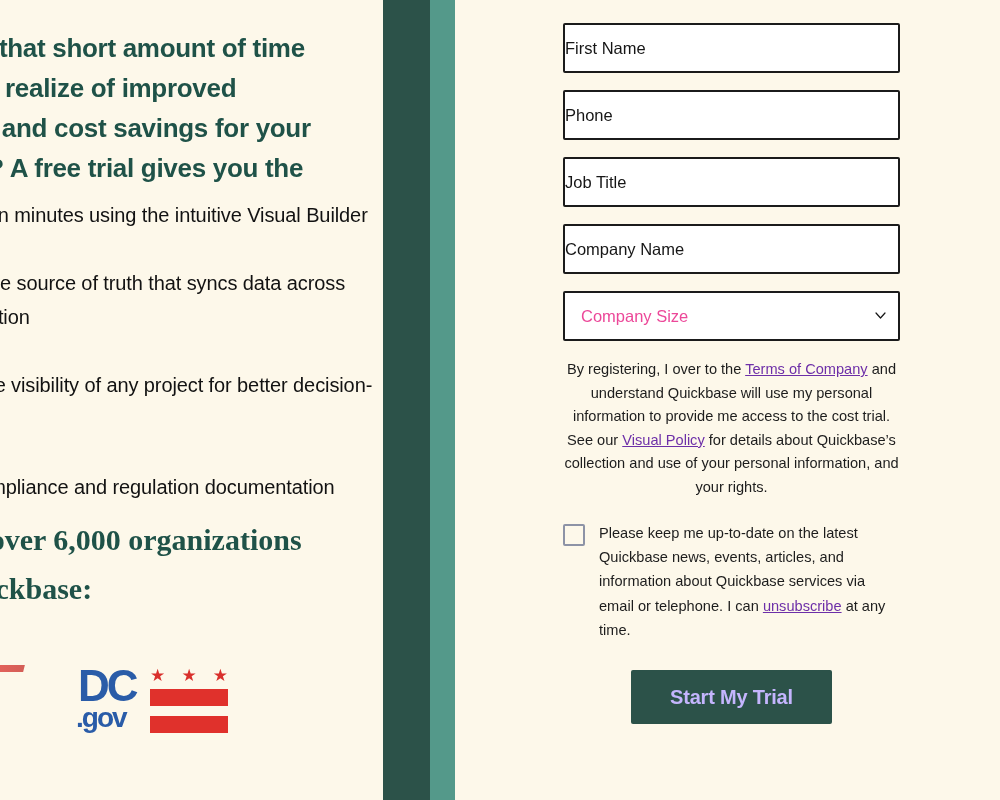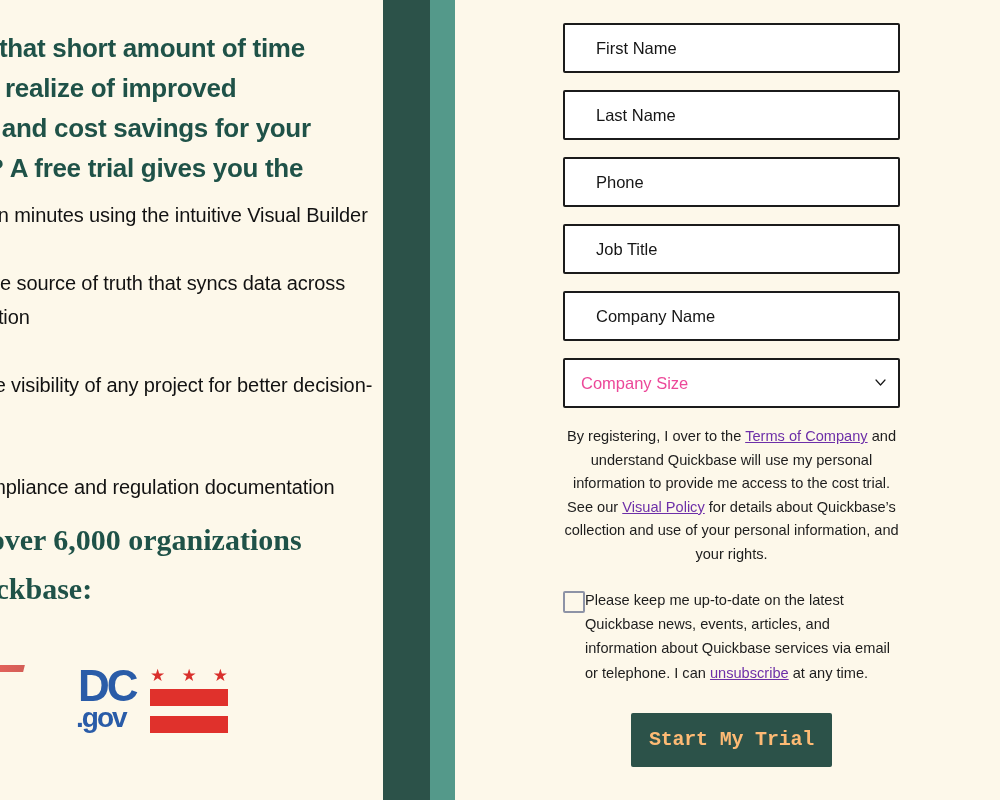--- a/index.html
+++ b/index.html
@@ -188,21 +188,21 @@
   .field {
     display: block;
     width: 337px;
     height: 50px;
     background: #ffffff;
     border: 2px solid #1b1b1b;
     border-radius: 2px;
     font-family: "Liberation Sans", sans-serif;
     font-size: 16.5px;
     color: #161616;
-    padding: 0 31px;
+    padding: 0 0;
     margin-bottom: 17px;
     outline: none;
   }
   .field::placeholder { color: #161616; opacity: 1; }
 
   .select-wrap {
     position: relative;
     width: 337px;
     margin-bottom: 17px;
   }
@@ -242,20 +242,21 @@
 
   .legal-link {
     color: #6d2fa8;
     text-decoration: underline;
     cursor: pointer;
   }
 
   .optin-row {
     display: flex;
     align-items: flex-start;
+    gap: 14px;
     width: 337px;
     margin-top: 22px;
   }
 
   .optin-checkbox {
     appearance: none;
     -webkit-appearance: none;
     flex: 0 0 auto;
     width: 22px;
     height: 22px;
@@ -279,24 +280,24 @@
     width: 337px;
     margin-top: 28px;
     display: flex;
     justify-content: center;
   }
 
   .submit-button {
     min-width: 201px;
     height: 54px;
     background: #2c5249;
-    color: #fdba74;
+    color: #c4b5fd;
     border: none;
     border-radius: 2px;
-    font-family: Liberation Mono, monospace;
+    font-family: Liberation Sans, sans-serif;
     font-weight: 700;
     font-size: 20px;
     letter-spacing: -0.2px;
     cursor: pointer;
   }
 </style>
 </head>
 <body>
 
 <div class="page">
@@ -339,21 +340,20 @@
   </div>
 
   <div class="stripe-dark"></div>
   <div class="stripe-light"></div>
 
   <div class="form-panel">
     <form class="form-stack">
 
       <input class="field" type="text" placeholder="First Name" style="">
 
-      <input class="field" type="text" placeholder="Last Name" style="">
 
       <input class="field" type="tel" placeholder="Phone" style="">
 
       <input class="field" type="text" placeholder="Job Title" style="">
 
       <input class="field" type="text" placeholder="Company Name" style="">
 
       <div class="select-wrap">
         <select id="company-size-select"><option value="Company Size">Company Size</option><option value="1-10">1-10</option><option value="11-50">11-50</option><option value="51-200">51-200</option><option value="201-500">201-500</option><option value="501-1000">501-1000</option><option value="1001+">1001+</option></select>
         <span class="chevron-down-icon">

